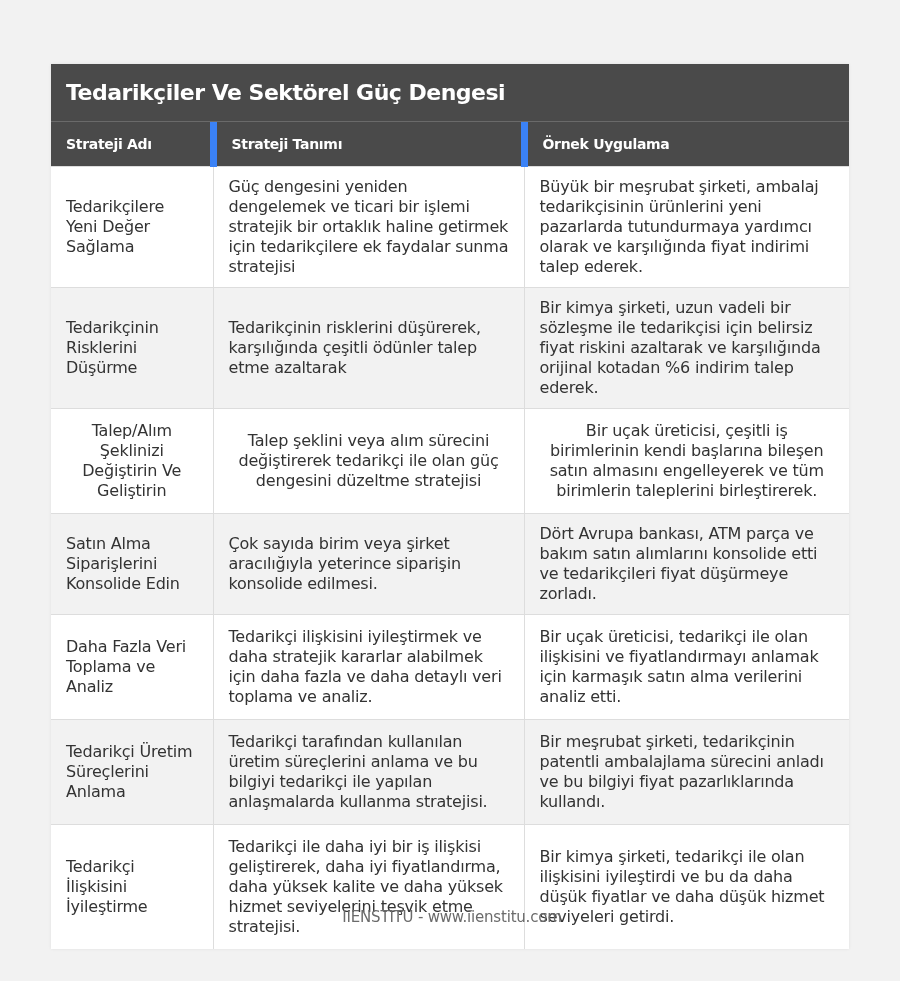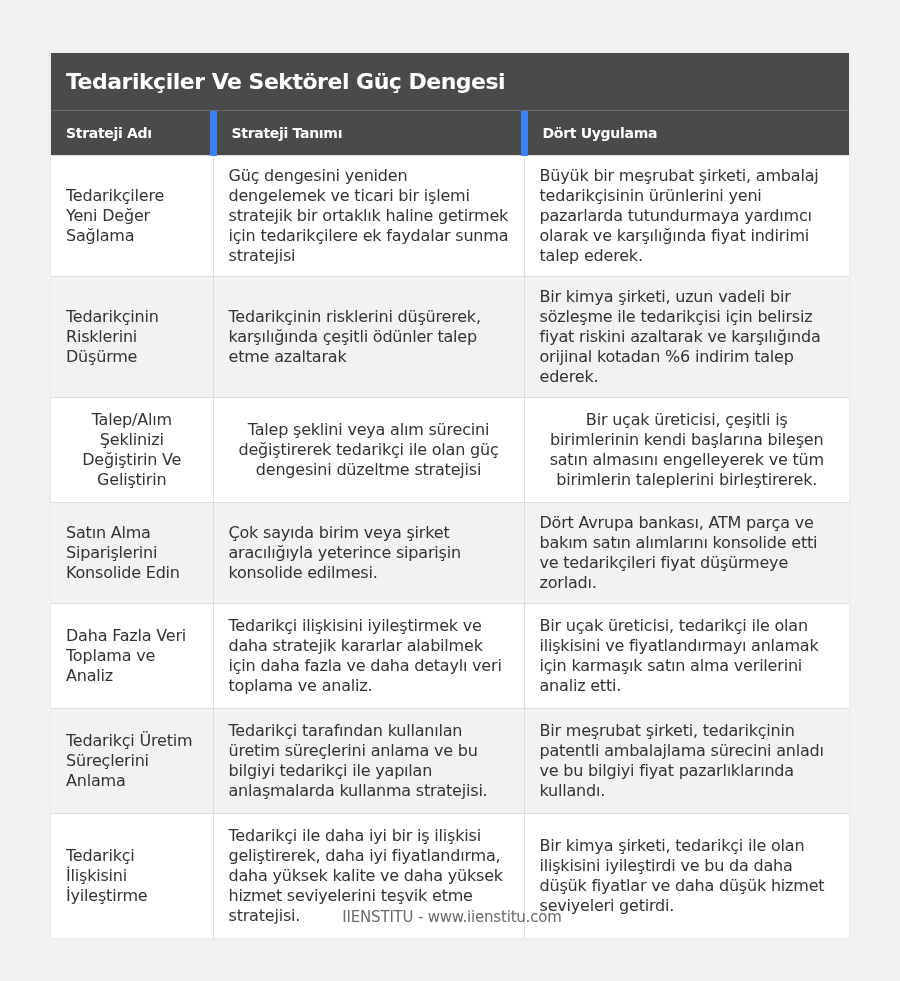--- a/index.html
+++ b/index.html
@@ -10,21 +10,21 @@
       width: 900px;
       height: 981px;
       background: #f2f2f2;
       font-family: "DejaVu Sans", "Liberation Sans", sans-serif;
       position: relative;
       overflow: hidden;
     }
     .card {
       position: absolute;
       left: 51px;
-      top: 53px;
+      top: 64px;
       width: 798px;
       background: #ffffff;
       box-shadow: 0 0 3px rgba(0,0,0,0.08);
     }
     .title-bar {
       background: #4a4a4a;
       color: #ffffff;
       height: 57px;
       display: flex;
       align-items: center;
@@ -93,21 +93,21 @@
   <table>
     <colgroup>
       <col class="c1">
         <col class="c2">
         <col class="c3">
     </colgroup>
     <thead>
       <tr>
         <th>Strateji Adı</th>
         <th>Strateji Tanımı</th>
-        <th>Dört Uygulama</th>
+        <th>Örnek Uygulama</th>
       </tr>
     </thead>
     <tbody>
       <tr class="r1">
         <td>Tedarikçilere Yeni Değer Sağlama</td>
         <td>Güç dengesini yeniden dengelemek ve ticari bir işlemi stratejik bir ortaklık haline getirmek için tedarikçilere ek faydalar sunma stratejisi</td>
         <td>Büyük bir meşrubat şirketi, ambalaj tedarikçisinin ürünlerini yeni pazarlarda tutundurmaya yardımcı olarak ve karşılığında fiyat indirimi talep ederek.</td>
       </tr>
       <tr class="r2">
         <td>Tedarikçinin Risklerini Düşürme</td>

